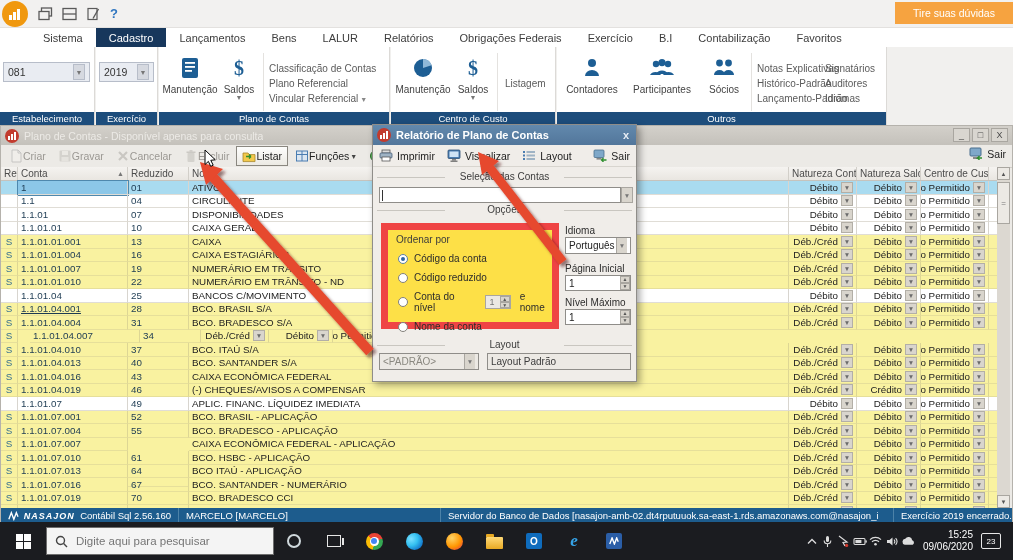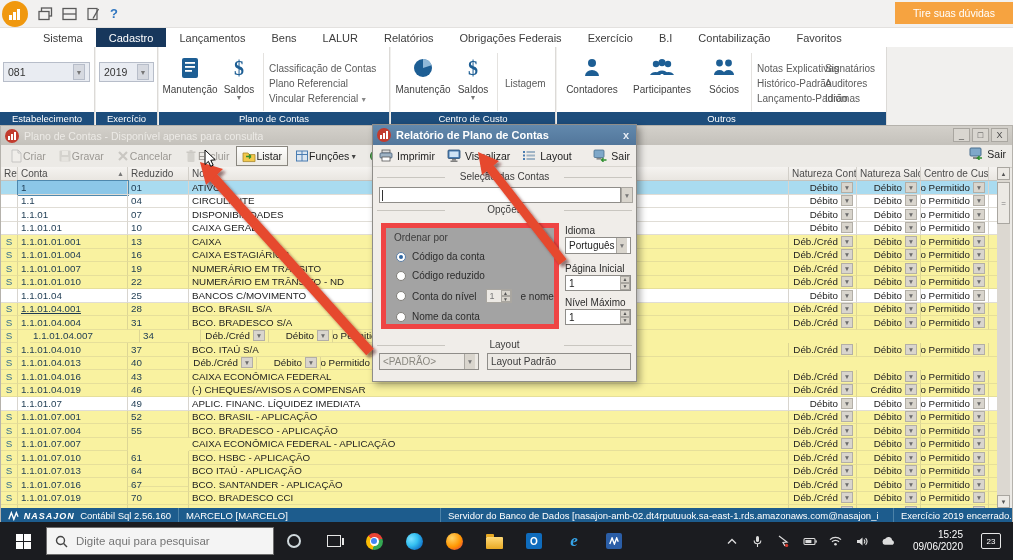--- a/index.html
+++ b/index.html
@@ -90,21 +90,21 @@
   .dtb { display:flex; align-items:center; gap:4px; font-size:10.5px; color:#222; }
   .dtb .svg { width:14px; height:13px; }
   #dlg-sair { margin-left:auto; }
   .divlabel { position:relative; text-align:center; font-size:10px; color:#3c3c3c; margin-top:4px; }
   .divlabel:before, .divlabel:after { content:""; position:absolute; top:55%; width:26%; border-top:1px solid #c9c6c0; }
   .divlabel:before { left:4px; } .divlabel:after { right:4px; }
   #sel-input { position:absolute; left:6px; top:62px; width:242px; height:16px; background:#fff; border:1px solid #8f8d89; }
   #sel-input .caret-line { position:absolute; left:2px; top:2px; width:1px; height:11px; background:#333; }
   #sel-dd { position:absolute; left:248px; top:62px; width:12px; height:16px; background:#d9d5cd; border:1px solid #a9a6a0; font-size:6.5px; color:#777; display:flex; align-items:center; justify-content:center; }
   #opt-label { margin-top:22px; }
-  #ordenar { position:absolute; left:8px; top:98px; width:178px; height:106px; border:5px solid #ef4444; background:#a3a3a3; }
+  #ordenar { position:absolute; left:8px; top:98px; width:178px; height:106px; border:7px solid #ef4444; background:#fde047; }
   #ordenar .cap { font-size:10px; color:#3c3c3c; padding:4px 0 0 8px; }
   .radio-row { display:flex; align-items:center; gap:6px; padding-left:10px; margin-top:8px; font-size:10px; color:#2c2c2c; }
   .rdot { width:10px; height:10px; border-radius:50%; border:1px solid #82807b; background:#fff; position:relative; flex:none; }
   .rdot.on { border-color:#5d7fa5; }
   .rdot.on:after { content:""; position:absolute; left:2px; top:2px; width:4px; height:4px; border-radius:50%; background:#2f66a2; }
   .mini-spin { display:inline-flex; margin:0 3px; width:26px; height:14px; border:1px solid #a9a6a0; background:#ece9e4; font-size:9px; color:#777; align-items:center; padding-left:3px; position:relative; }
   .mini-spin .ud, .spin .ud { position:absolute; right:0; top:0; width:10px; height:100%; display:flex; flex-direction:column; }
   .ud i { flex:1; background:#d9d5cd; border:1px solid #a9a6a0; font-style:normal; font-size:5px; line-height:4px; color:#555; text-align:center; }
   .fldlab { position:absolute; font-size:10px; color:#2c2c2c; }
   .fld { position:absolute; background:#fff; border:1px solid #8f8d89; font-size:10px; color:#222; display:flex; align-items:center; padding:0 3px; }
@@ -128,21 +128,21 @@
   .chrome { width:17px; height:17px; border-radius:50%; background:conic-gradient(from -50deg,#ea4335 0 120deg,#34a853 0 240deg,#fbbc05 0 360deg); position:relative; }
   .chrome:after { content:""; position:absolute; left:4px; top:4px; width:9px; height:9px; border-radius:50%; background:#fff; }
   .chrome i { position:absolute; left:5.5px; top:5.5px; width:6px; height:6px; border-radius:50%; background:#4285f4; z-index:1; }
   .edge { width:17px; height:17px; border-radius:50%; background:radial-gradient(circle at 30% 35%,#7ce0ff, #35c1f1 40%, #0b66c3 85%); }
   .firefox { width:17px; height:17px; border-radius:50%; background:radial-gradient(circle at 35% 30%,#ffd567,#ff9500 55%,#e3364e 95%); }
   .folder { position:relative; width:17px; height:12px; background:linear-gradient(#ffd977,#e8a923); border-radius:1px; margin-top:3px; }
   .folder:before { content:""; position:absolute; left:0; top:-3px; width:8px; height:3px; background:#e8a923; border-radius:1px 1px 0 0; }
   .outlook { width:16px; height:16px; background:#0f6cbd; border-radius:2px; color:#fff; font-size:10px; font-weight:bold; display:flex; align-items:center; justify-content:center; }
   .iegl { color:#35a3e8; font-size:17px; font-style:italic; font-family:"Liberation Serif", serif; font-weight:bold; }
   .nasa-tile { width:16px; height:16px; background:#2b5ea7; border-radius:2px; display:flex; align-items:center; justify-content:center; }
-  #tray { margin-left:auto; display:flex; align-items:center; gap:12px; padding-right:8px; }
+  #tray { margin-left:auto; display:flex; align-items:center; gap:2px; padding-right:8px; }
   .tray-ic { width:14px; height:13px; display:flex; align-items:center; justify-content:center; }
   #clock { color:#fff; font-size:10px; text-align:right; line-height:1.25; margin:0 6px; }
   #notif { position:relative; width:20px; height:16px; border:1.3px solid #e8e8e8; border-radius:2px; color:#fff; font-size:8px; display:flex; align-items:center; justify-content:center; margin-right:4px; }
 
   
   #overlay { position:absolute; left:0; top:0; width:1013px; height:560px; z-index:9; pointer-events:none; }
 </style>
 </head>
 <body>
 <div id="stage">
@@ -784,20 +784,23 @@
           <div class="g-row yellow">
             <div class="gc ref" style="width: 17px;">
               <span>S</span>
             </div>
             <div class="gc num" style="width: 110px;">
               <span>1.1.01.04.013</span>
             </div>
             <div class="gc num" style="width: 61px;">
               <span>40</span>
             </div>
+            <div class="gc " style="width: 600px;">
+              <span>BCO. SANTANDER S/A</span>
+            </div>
             <div class="gc r" style="width: 68px;">
               <span>Déb./Créd</span>
               <span class="chip">▼</span>
             </div>
             <div class="gc r" style="width: 64px;">
               <span>Débito</span>
               <span class="chip">▼</span>
             </div>
             <div class="gc r" style="width: 68px;">
               <span>Não Permitido</span>
@@ -1043,21 +1046,21 @@
             <div class="gc ref" style="width: 17px;">
               <span>S</span>
             </div>
             <div class="gc num" style="width: 110px;">
               <span>1.1.01.07.016</span>
             </div>
             <div class="gc num" style="width: 61px;">
               <span>67</span>
             </div>
             <div class="gc " style="width: 600px;">
-              <span>BCO. SANTANDER - APLICAÇÃO</span>
+              <span>BCO. SANTANDER - NUMERÁRIO</span>
             </div>
             <div class="gc r" style="width: 68px;">
               <span>Déb./Créd</span>
               <span class="chip">▼</span>
             </div>
             <div class="gc r" style="width: 64px;">
               <span>Débito</span>
               <span class="chip">▼</span>
             </div>
             <div class="gc r" style="width: 68px;">

